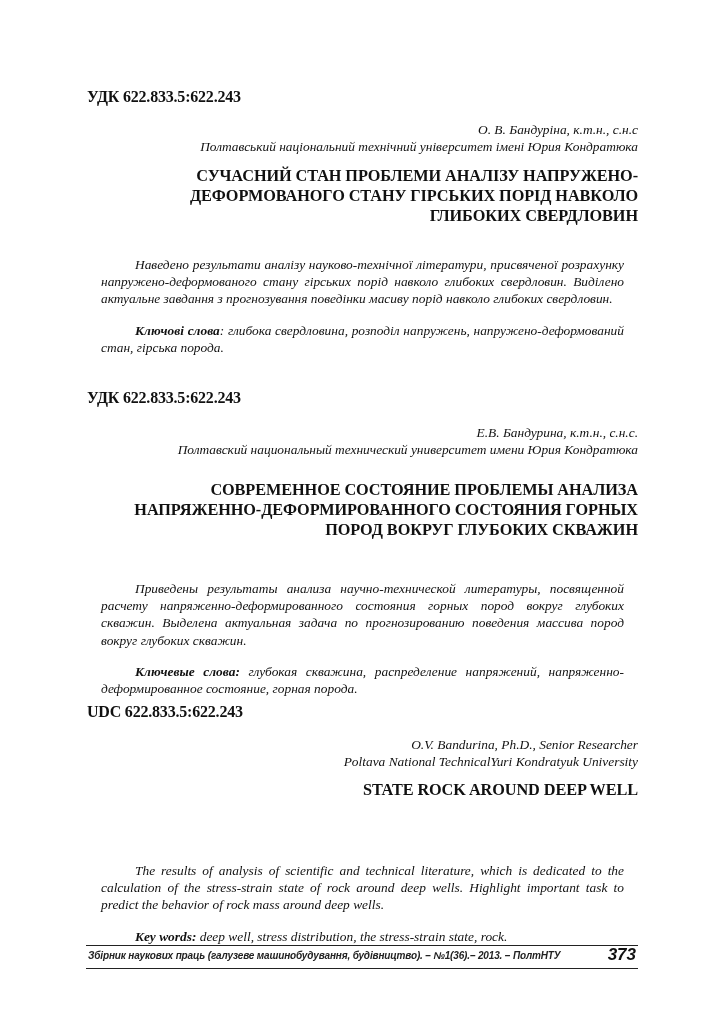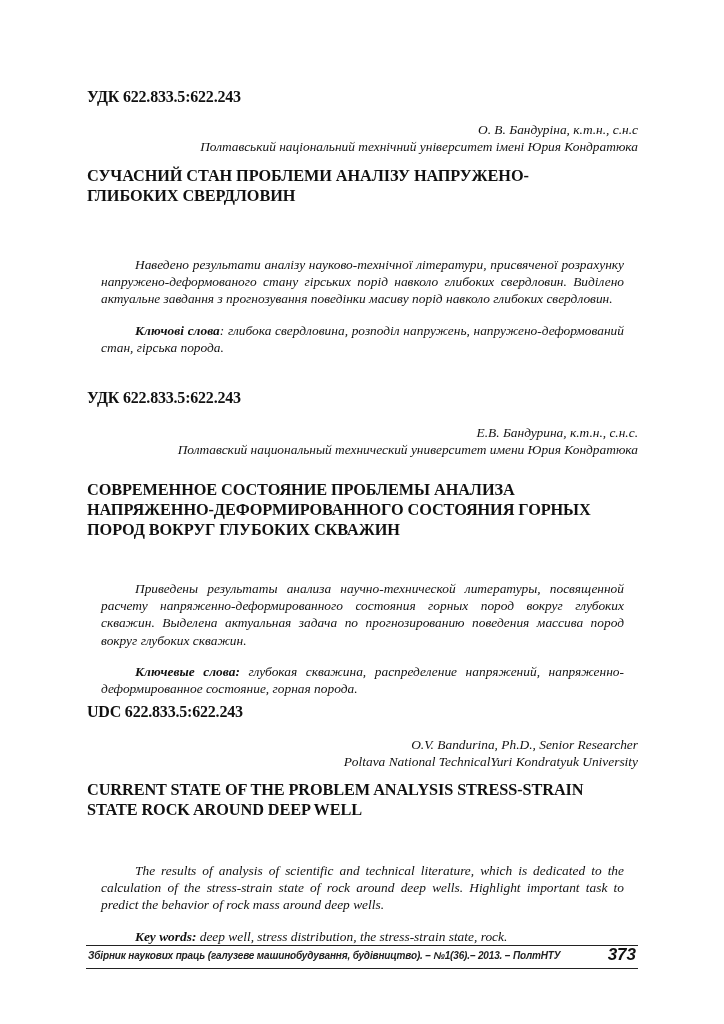--- a/index.html
+++ b/index.html
@@ -1,38 +1,39 @@
 <!DOCTYPE html>
 <html><head>
 <meta charset="utf-8">
 <style>
   html, body { margin: 0; padding: 0; background: #ffffff; }
   body { width: 724px; height: 1024px; position: relative; overflow: hidden; color: #111; }
   .page { position: absolute; left: 0; top: 0; width: 588px; height: 1024px; }
   .block { position: absolute; left: 87px; width: 551px; font-family: "Liberation Serif", serif; }
   .udc { font-weight: bold; font-size: 16px; letter-spacing: -0.2px; }
   .author, .affil { text-align: right; font-style: italic; font-size: 13.4px; line-height: 17px; }
-  .title { text-align: left; font-weight: bold; font-size: 16.3px; line-height: 20px; letter-spacing: -0.1px; }
+  .title { text-align: right; font-weight: bold; font-size: 16.3px; line-height: 20px; letter-spacing: -0.1px; }
   .abstract { font-style: italic; font-size: 13.4px; line-height: 17.2px; text-align: justify; }
   .abstract p { margin: 14px; text-indent: 34px; text-align: justify; }
   .kw-label { font-weight: bold; }
   .footer { position: absolute; left: 86px; width: 552px; top: 945px; height: 22px; border-top: 1.5px solid #222; border-bottom: 1.5px solid #222; }
   .footer-text { position: absolute; left: 2px; top: 4px; font-family: "Liberation Sans", sans-serif; font-style: italic; font-weight: bold; font-size: 10px; color: #222; white-space: nowrap; letter-spacing: -0.15px; }
   .page-num { position: absolute; right: 2px; top: -1px; font-family: "Liberation Sans", sans-serif; font-style: italic; font-weight: bold; font-size: 17px; color: #111; }
 </style>
 </head>
 <body>
 
 <div class="page">
 
   <div class="block udc" style="top:88px;">УДК 622.833.5:622.243</div>
   <div class="block author" style="top:121px;">О. В. Бандуріна, к.т.н., с.н.с</div>
   <div class="block affil" style="top:138px;">Полтавський національний технічний університет імені Юрия Кондратюка</div>
   <div class="block title" style="top:166px;">
     <div>СУЧАСНИЙ СТАН ПРОБЛЕМИ АНАЛІЗУ НАПРУЖЕНО-</div>
+    <div>ДЕФОРМОВАНОГО СТАНУ ГІРСЬКИХ ПОРІД НАВКОЛО</div>
     <div>ГЛИБОКИХ СВЕРДЛОВИН</div>
   </div>
   <div class="block abstract" style="top:242px;">
     <p>Наведено результати аналізу науково-технічної літератури, присвяченої розрахунку напружено-деформованого стану гірських порід навколо глибоких свердловин. Виділено актуальне завдання з прогнозування поведінки масиву порід навколо глибоких свердловин.</p>
     <p><span class="kw-label">Ключові слова</span><span>: глибока свердловина, розподіл напружень, напружено-деформований стан, гірська порода.</span></p>
   </div>
 
   <div class="block udc" style="top:389px;">УДК 622.833.5:622.243</div>
   <div class="block author" style="top:424px;">Е.В. Бандурина, к.т.н., с.н.с.</div>
   <div class="block affil" style="top:441px;">Полтавский национальный технический университет имени Юрия Кондратюка</div>
@@ -43,21 +44,20 @@
   </div>
   <div class="block abstract" style="top:566px;">
     <p>Приведены результаты анализа научно-технической литературы, посвященной расчету напряженно-деформированного состояния горных пород вокруг глубоких скважин. Выделена актуальная задача по прогнозированию поведения массива пород вокруг глубоких скважин.</p>
     <p><span class="kw-label">Ключевые слова:</span><span> глубокая скважина, распределение напряжений, напряженно-деформированное состояние, горная порода.</span></p>
   </div>
 
   <div class="block udc" style="top:703px;">UDC 622.833.5:622.243</div>
   <div class="block author" style="top:736px;">O.V. Bandurina, Ph.D., Senior Researcher</div>
   <div class="block affil" style="top:753px;">Poltava National TechnicalYuri Kondratyuk University</div>
   <div class="block title" style="top:780px;">
-    <div>CURRENT STATE OF THE PROBLEM ANALYSIS STRESS-STRAIN</div>
     <div>STATE ROCK AROUND DEEP WELL</div>
   </div>
   <div class="block abstract" style="top:848px;">
     <p>The results of analysis of scientific and technical literature, which is dedicated to the calculation of the stress-strain state of rock around deep wells. Highlight important task to predict the behavior of rock mass around deep wells.</p>
     <p><span class="kw-label">Key words:</span><span> deep well, stress distribution, the stress-strain state, rock.</span></p>
   </div>
 
   <div class="footer">
     <span class="footer-text">Збірник наукових праць (галузеве машинобудування, будівництво). – №1(36).– 2013. – ПолтНТУ</span>
     <span class="page-num">373</span>

